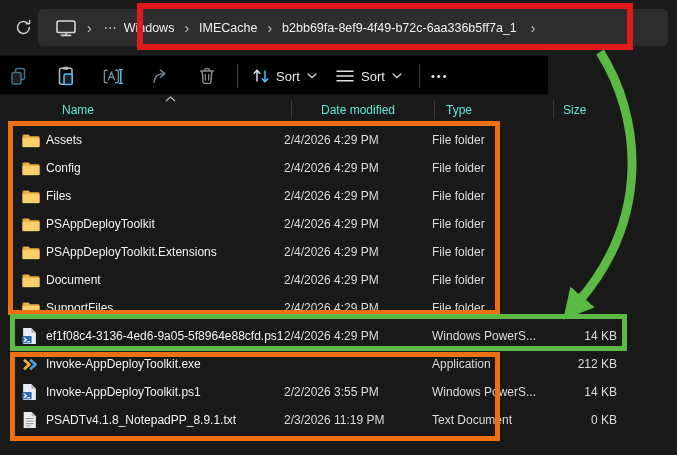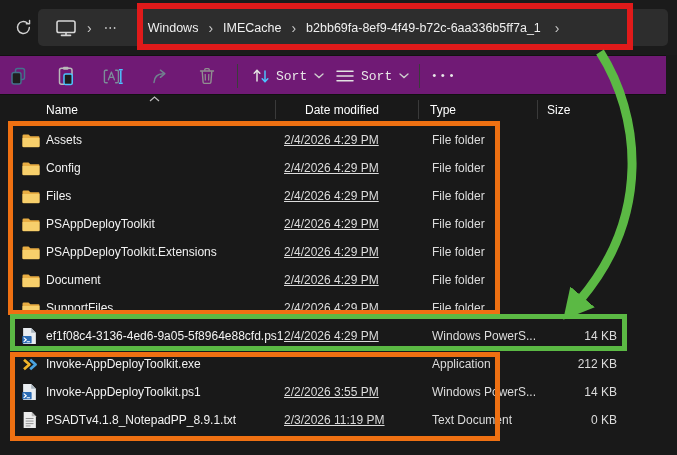--- a/index.html
+++ b/index.html
@@ -19,47 +19,47 @@
   .refresh-btn{position:absolute;left:9px;top:13px;width:28px;height:28px;display:flex;
     align-items:center;justify-content:center;border-radius:4px;cursor:pointer;}
   .address-pill{position:absolute;left:38px;top:9px;width:630px;height:37px;background:#2d2d2d;
     border-radius:5px;display:flex;align-items:center;color:#f0f0f0;font-size:12.5px;}
   .crumb{display:flex;align-items:center;white-space:nowrap;cursor:pointer;}
   .crumb-sep{color:#c9c9c9;font-size:14px;padding:0 10px;cursor:pointer;}
   .crumb-ellipsis{color:#e3e3e3;font-size:13px;letter-spacing:1px;padding:0 2px;cursor:pointer;}
   .pc-icon{margin-left:17px;display:flex;align-items:center;}
 
   
-  .toolbar{position:absolute;left:0;top:55px;width:666px;height:40px;background:#701a75;
-    border-top:1px solid #121212;border-bottom:1px solid #111111;font-family:Liberation Mono, monospace;}
+  .toolbar{position:absolute;left:0;top:55px;width:548px;height:40px;background:#000000;
+    border-top:1px solid #121212;border-bottom:1px solid #111111;}
   .tb-btn{position:absolute;top:5px;width:30px;height:30px;display:flex;align-items:center;
     justify-content:center;border-radius:4px;cursor:pointer;}
   .tb-divider{position:absolute;top:8px;width:1px;height:24px;background:#3c3c3c;}
   .tb-group{position:absolute;top:5px;height:30px;display:flex;align-items:center;gap:7px;
     border-radius:4px;cursor:pointer;color:#e8e8e8;font-size:13px;padding:0 4px;}
   .tb-more{position:absolute;top:5px;height:30px;display:flex;align-items:center;
     color:#e8e8e8;letter-spacing:2px;font-size:11px;cursor:pointer;}
 
   
-  .listheader{position:absolute;left:0;top:96px;width:554px;height:30px;color:#ffffff;font-size:12px;}
+  .listheader{position:absolute;left:16px;top:96px;width:554px;height:30px;color:#5eead4;font-size:12px;}
   .hcell{position:absolute;top:7px;cursor:pointer;}
   .h-name{left:46px;}
   .h-date{left:283px;margin-left:22px;}
   .h-type{left:430px;text-align:right;}
   .h-size{left:547px;}
   .h-caret{position:absolute;left:149px;top:0px;}
   .h-div{position:absolute;top:4px;width:1px;height:19px;background:#3a3a3a;}
 
   
   .filelist{position:absolute;left:0;top:126px;width:624px;}
   .row{position:relative;height:28px;font-size:12px;color:#dcdcdc;cursor:default;}
   .cell{position:absolute;top:50%;transform:translateY(-50%);white-space:nowrap;}
   .c-icon{left:22px;width:18px;height:17px;display:flex;align-items:center;}
   .c-name{left:46px;color:#f2f2f2;}
-  .c-date{left:284px;text-decoration:underline;}
+  .c-date{left:284px;}
   .c-type{left:432px;}
   .c-size{left:520px;width:97px;text-align:right;}
 
   
   .ann{position:absolute;pointer-events:none;z-index:10;}
   .ann-red{left:137px;top:3px;width:496px;height:47px;border:6px solid var(--annotation-red);}
   .ann-orange-top{left:8px;top:121px;width:492px;height:194px;border:5px solid var(--annotation-orange);}
   .ann-green{left:10px;top:314px;width:617px;height:37px;border:5px solid var(--annotation-green);}
   .ann-orange-bottom{left:10px;top:352px;width:490px;height:89px;border:5px solid var(--annotation-orange);}
   .arrow-overlay{position:absolute;left:0;top:0;z-index:11;pointer-events:none;}
@@ -115,21 +115,21 @@
     <div class="address-pill">
       <span class="pc-icon">
         <svg width="22" height="18" viewBox="0 0 22 18">
           <rect x="2" y="2" width="18" height="11.5" rx="1.8" stroke="#d6d6d6" stroke-width="1.6" fill="none"></rect>
           <line x1="11" y1="13.5" x2="11" y2="16" stroke="#d6d6d6" stroke-width="1.6"></line>
           <line x1="6.5" y1="16.4" x2="15.5" y2="16.4" stroke="#d6d6d6" stroke-width="1.6" stroke-linecap="round"></line>
         </svg>
       </span>
       <span class="crumb-sep">›</span>
       <span class="crumb-ellipsis">⋯</span>
-      <span class="crumb" style="margin-left:28px">Windows</span>
+      <span class="crumb" style="margin-left:4px">Windows</span>
       <span class="crumb-sep">›</span>
       <span class="crumb">IMECache</span>
       <span class="crumb-sep">›</span>
       <span class="crumb">b2bb69fa-8ef9-4f49-b72c-6aa336b5ff7a_1</span>
       <span class="crumb-sep" style="padding-left:14px">›</span>
     </div>
   </div>
 
   <div class="toolbar">
     <div class="tb-btn" style="left:4px">

